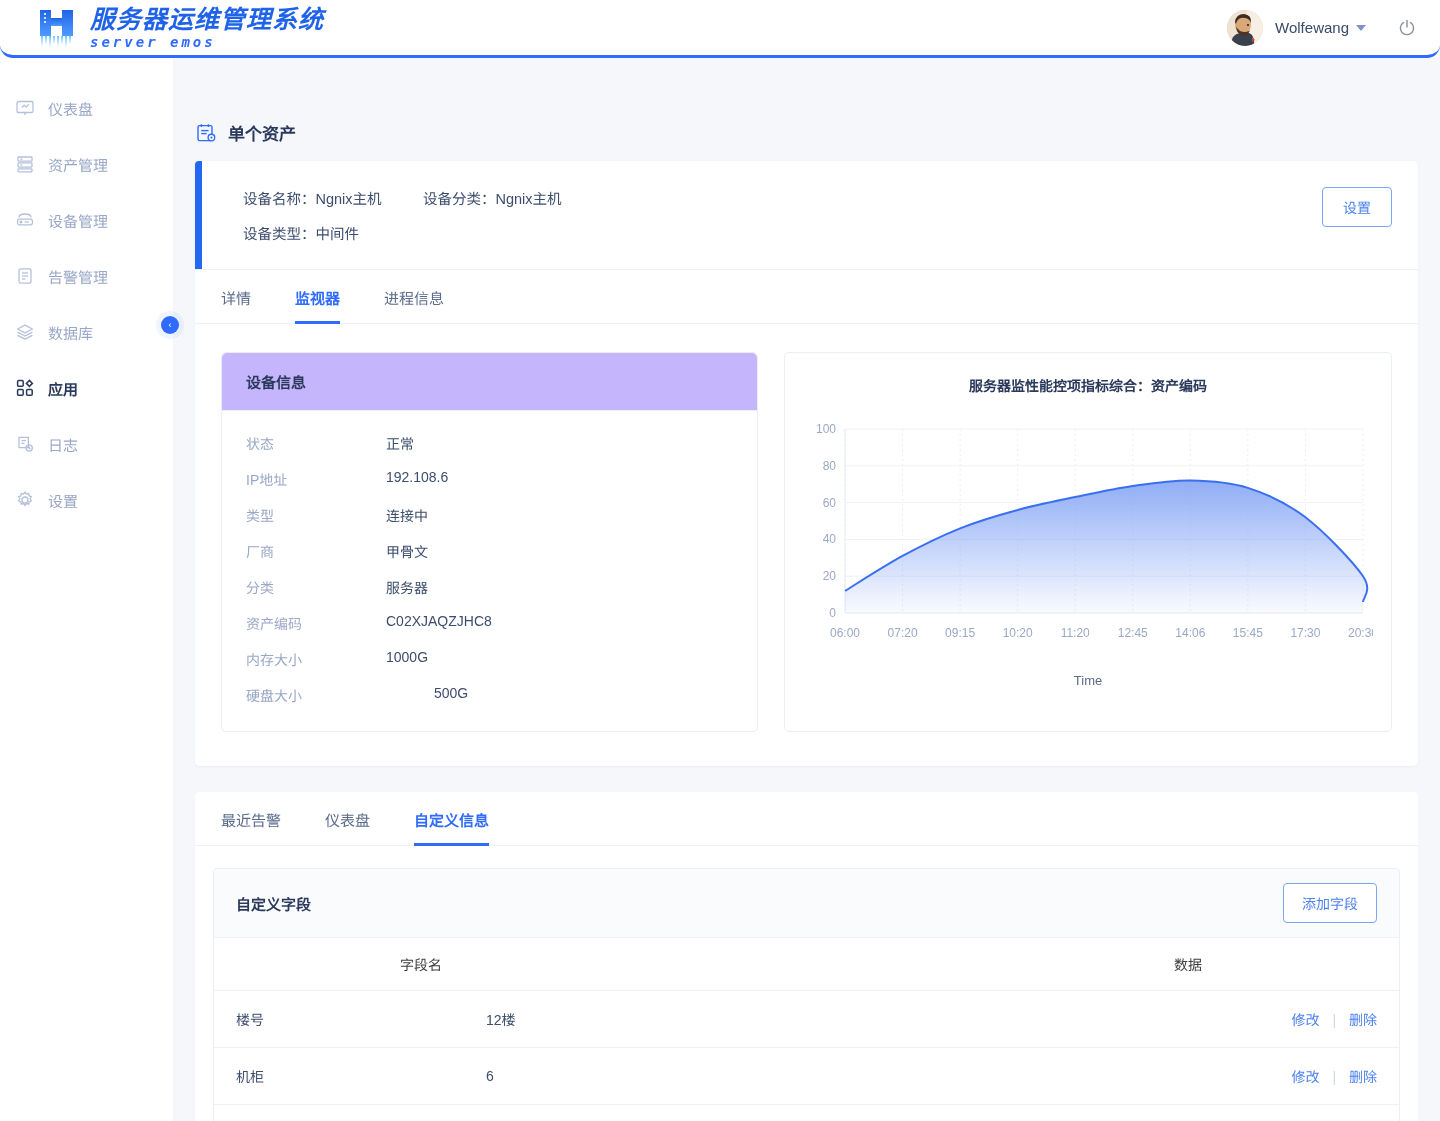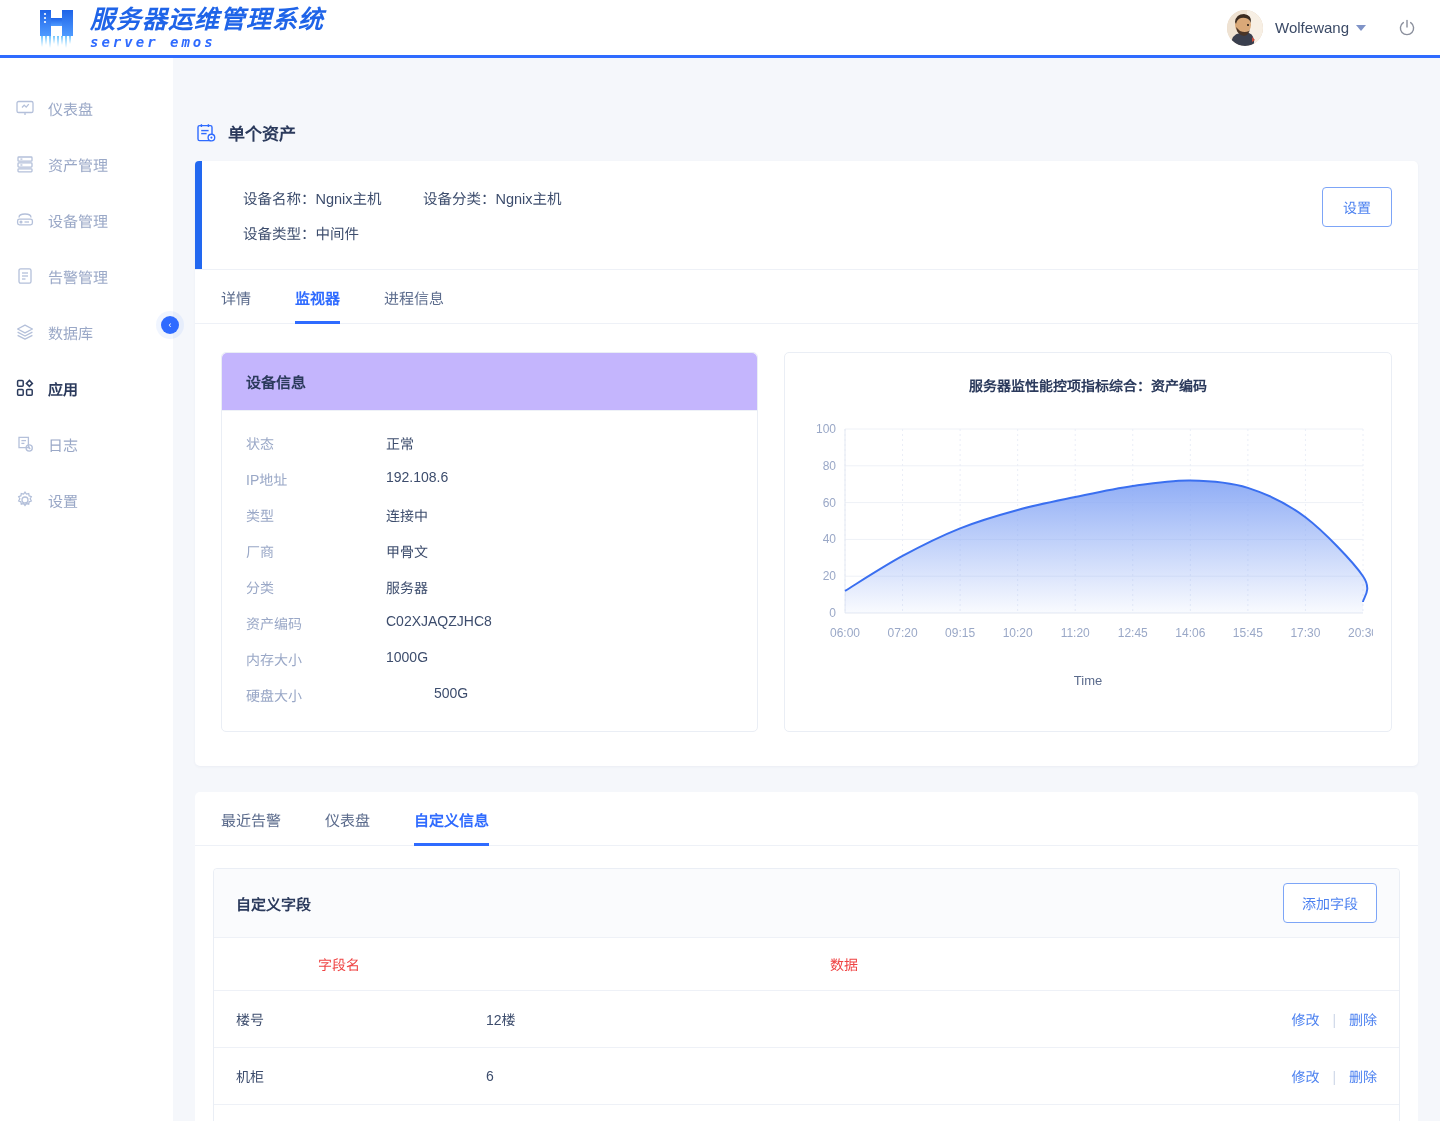--- a/index.html
+++ b/index.html
@@ -11,21 +11,21 @@
     color: #3b4a66;
     overflow: hidden;
   }
 
   
   .topbar {
     position: absolute; top: 0; left: 0;
     width: 1440px; height: 58px;
     background: #ffffff;
     border-bottom: 3px solid #2f6bff;
-    display: flex; align-items: center;
+    display: flex; align-items: center; border-radius: 13px;
   }
   .brand { display: flex; align-items: center; margin-left: 34px; }
   .logo-mark { width: 46px; height: 42px; position: relative; margin-right: 10px; }
   .brand-text { display: flex; flex-direction: column; line-height: 1; }
   .brand-cn {
     font-size: 25px; font-weight: bold; font-style: italic;
     color: #1f64e8; letter-spacing: 1px;
     font-family: "DejaVu Sans", sans-serif;
   }
   .brand-en {
@@ -184,22 +184,22 @@
     border-radius: 4px 4px 0 0;
   }
   .fields-head-title { font-size: 15px; font-weight: bold; color: #2b3a5c; }
   .btn-primary-outline {
     margin-left: auto; border: 1px solid #7da5f7; color: #4d82f0;
     background: #fff; border-radius: 4px; padding: 9px 18px;
     font-size: 14px; cursor: pointer; font-family: inherit;
   }
   table.fields { width: 100%; border-collapse: collapse; }
   table.fields th {
-    text-align: center; font-size: 14px; font-weight: normal;
-    color: #ef4444; padding: 16px 22px; border-bottom: 1px solid #eef1f7;
+    text-align: right; font-size: 14px; font-weight: normal;
+    color: #404040; padding: 16px 22px; border-bottom: 1px solid #eef1f7;
   }
   table.fields td {
     font-size: 14px; color: #3d4d6d; padding: 18px 22px;
     border-bottom: 1px solid #eef1f7;
   }
   table.fields tr:last-child td { border-bottom: 1px solid #eef1f7; }
   .col-name { width: 250px; }
   .col-data { width: 760px; }
   .col-act { text-align: right; white-space: nowrap; }
   .act-link { color: #4d82f0; cursor: pointer; font-size: 14px; }

